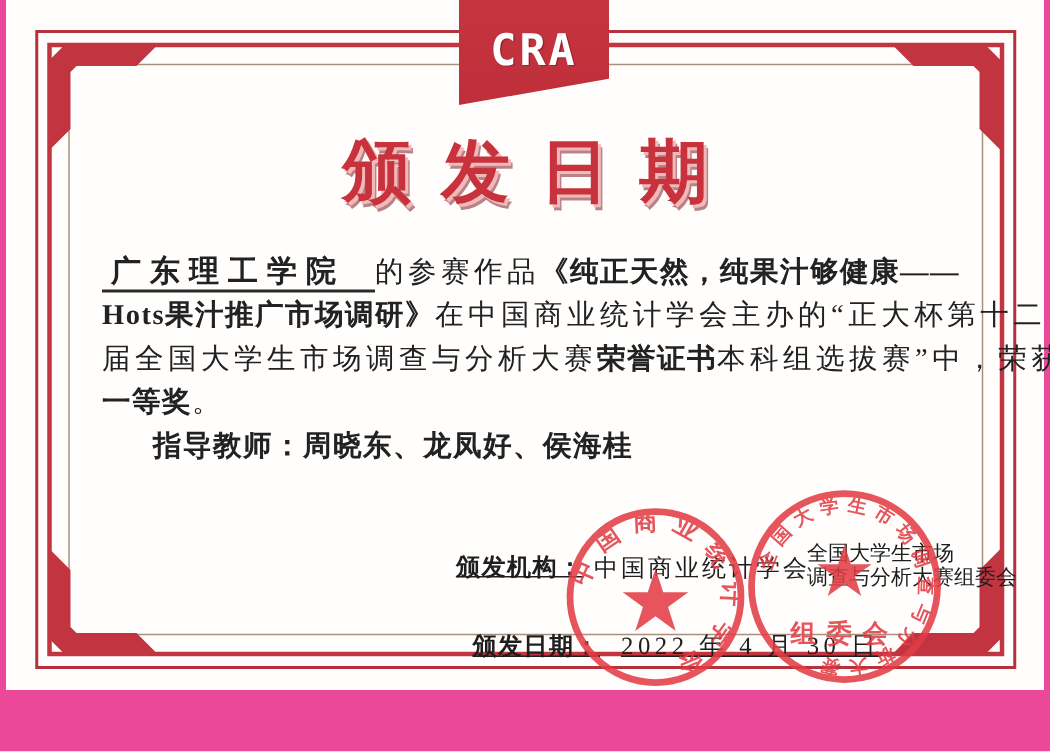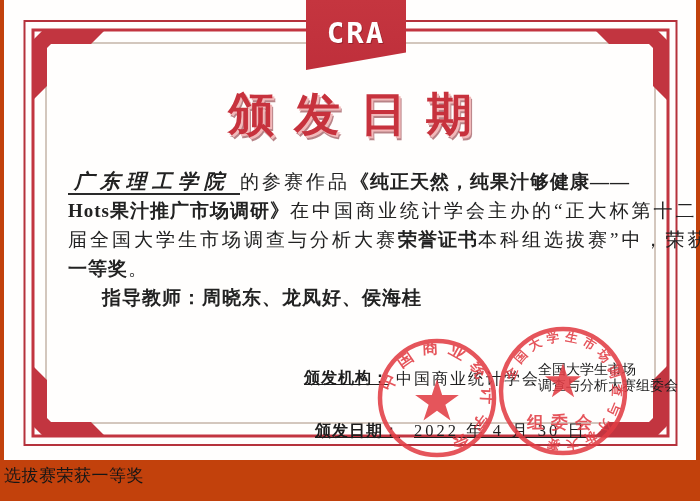--- a/index.html
+++ b/index.html
@@ -1,19 +1,19 @@
 <!DOCTYPE html>
 <html><head>
 <meta charset="utf-8">
 <style>
   * { margin:0; padding:0; box-sizing:border-box; }
   html,body { background:#ffffff; }
   .stage {
     position:relative; width:700px; height:501px; overflow:hidden;
-    background:#c2410c;
+    background:#ec4899;
     font-family:"Liberation Serif","DejaVu Serif",serif;
   }
   
   .cert {
     position:absolute; left:4px; top:0; width:692px; height:460px;
     background:#fffefd;
   }
   .frame-svg { position:absolute; left:0; top:0; }
 
   
@@ -42,22 +42,22 @@
 
   
   .body-text {
     position:absolute; left:64px; top:167px; width:600px; z-index:3;
     color:#222; font-size:19px;
   }
   .bline { height:29px; line-height:29px; white-space:nowrap; }
   .seg-reg  { letter-spacing:3px; }
   .seg-bold { font-weight:bold; letter-spacing:1px; }
   .school {
-    font-style:italic; font-weight:bold; letter-spacing:6px;
-    border-bottom:2px solid #2a2a2a; padding:0 10px 1px 6px;
+    font-weight:bold; letter-spacing:6px;
+    border-bottom:2px solid #2a2a2a; padding:0 20px 1px 6px;
     font-size:20px;
   }
   .indent { padding-left:34px; }
   .gap-top { margin-top:4px; }
 
   
   .issuer-row { position:absolute; z-index:3; white-space:nowrap; color:#1e1e1e;text-decoration:underline; }
   .row-org  { left:300px; top:368px; }
   .row-date { left:311px; top:420px; }
   .iss-label { font-weight:bold; font-size:16px; letter-spacing:1px; }
@@ -155,15 +155,14 @@
         </defs>
         <text font-size="12.5" font-weight="bold" fill="#e23c44" letter-spacing="5" font-family="Liberation Sans, DejaVu Sans, sans-serif">
           <textPath href="#ringR" startOffset="10">全国大学生市场调查与分析大赛</textPath>
         </text>
         <text x="67" y="104" text-anchor="middle" font-size="17" font-weight="bold" fill="#e23c44" letter-spacing="7" font-family="Liberation Sans, DejaVu Sans, sans-serif">组委会</text>
       </svg>
     </div>
 
   </div>
 
-  <div class="caption">选拔赛荣获一等奖</div>
 
 </div>
 
 </body></html>

